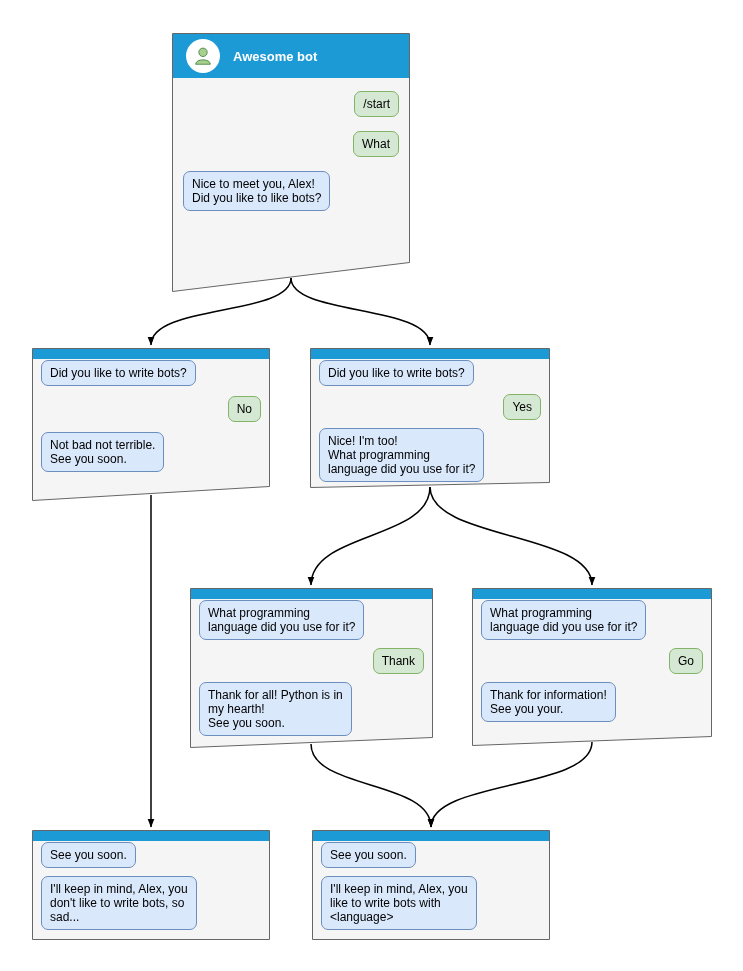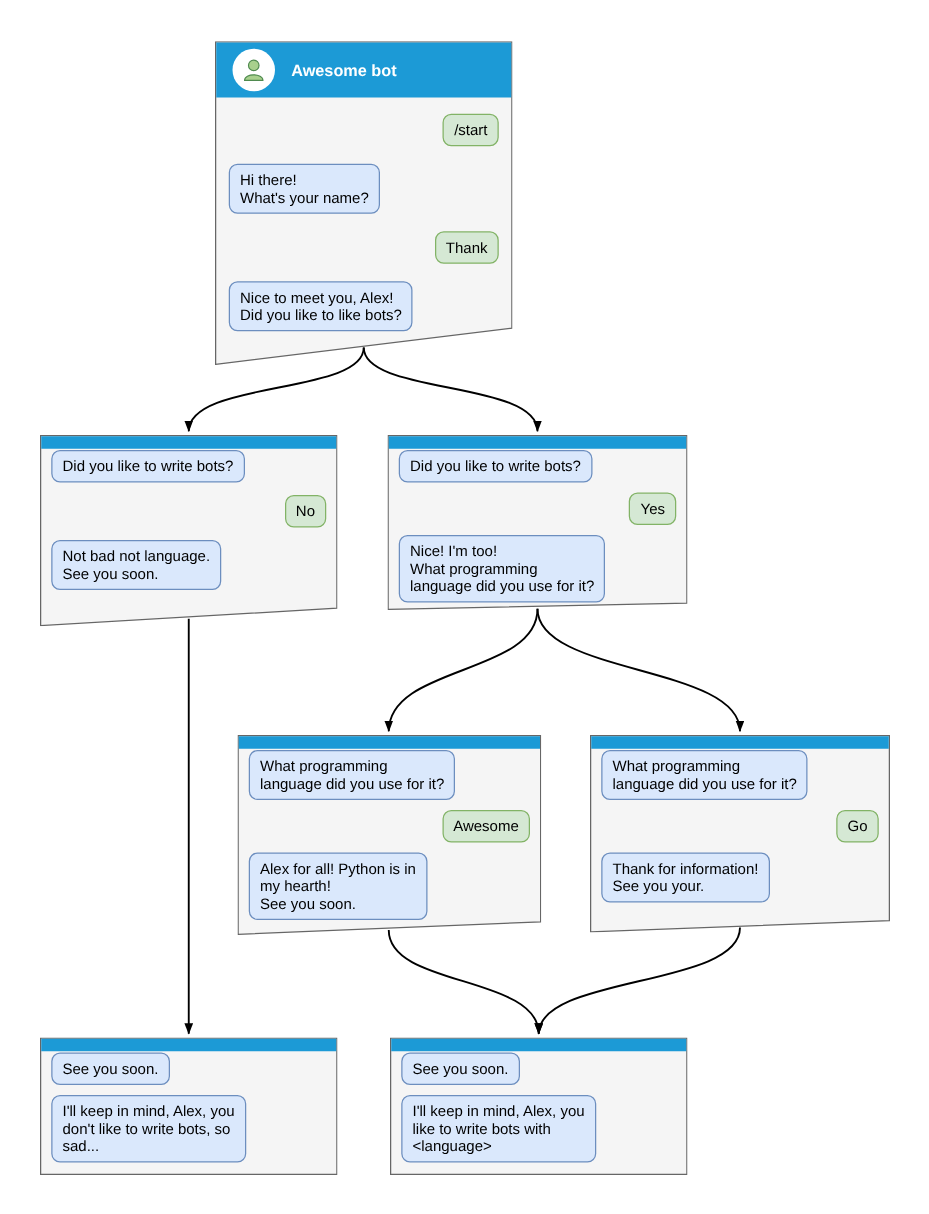--- a/index.html
+++ b/index.html
@@ -68,37 +68,35 @@
       <div class="avatar">
         <svg width="22" height="22" viewBox="0 0 24 24">
           <circle cx="12" cy="8" r="4.6" fill="#a8d08d" stroke="#4f8a4f" stroke-width="1"></circle>
           <path d="M4 21 C4 14.6 20 14.6 20 21 Z" fill="#a8d08d" stroke="#4f8a4f" stroke-width="1"></path>
         </svg>
       </div>
       <div class="title">Awesome bot</div>
     </div>
     <div class="body" style="top:45px; padding:13px 10px; gap:14px;">
       <div class="msg user">/start</div>
-      <div class="msg bot">Hi there!
-What's your name?</div>
-      <div class="msg user">Thank</div>
+      <div class="msg user">What</div>
       <div class="msg bot">Nice to meet you, Alex!
 Did you like to like bots?</div>
     </div>
   </div>
 
   <div class="window" style="left:32px; top:348px; width:238px; height:153px;">
     <svg class="win-bg" width="238" height="153" viewBox="0 0 238 153">
       <polygon points="0.5,0.5 237.5,0.5 237.5,138.5 0.5,152.5" fill="#f5f5f5" stroke="#666666" stroke-width="1"></polygon>
     </svg>
     <div class="strip"></div>
     <div class="body" style="top:11px; padding:1px 8px 8px; gap:10px;">
       <div class="msg bot">Did you like to write bots?</div>
       <div class="msg user">No</div>
-      <div class="msg bot">Not bad not language.
+      <div class="msg bot">Not bad not terrible.
 See you soon.</div>
     </div>
   </div>
 
   <div class="window" style="left:310px; top:348px; width:240px; height:140px;">
     <svg class="win-bg" width="240" height="140" viewBox="0 0 240 140">
       <polygon points="0.5,0.5 239.5,0.5 239.5,134.5 0.5,139.5" fill="#f5f5f5" stroke="#666666" stroke-width="1"></polygon>
     </svg>
     <div class="strip"></div>
     <div class="body" style="top:11px; padding:1px 8px 8px; gap:8px;">
@@ -111,22 +109,22 @@
   </div>
 
   <div class="window" style="left:190px; top:588px; width:243px; height:160px;">
     <svg class="win-bg" width="243" height="160" viewBox="0 0 243 160">
       <polygon points="0.5,0.5 242.5,0.5 242.5,149.5 0.5,159.5" fill="#f5f5f5" stroke="#666666" stroke-width="1"></polygon>
     </svg>
     <div class="strip"></div>
     <div class="body" style="top:11px; padding:1px 8px 8px; gap:8px;">
       <div class="msg bot">What programming
 language did you use for it?</div>
-      <div class="msg user">Awesome</div>
-      <div class="msg bot">Alex for all! Python is in
+      <div class="msg user">Thank</div>
+      <div class="msg bot">Thank for all! Python is in
 my hearth!
 See you soon.</div>
     </div>
   </div>
 
   <div class="window" style="left:472px; top:588px; width:240px; height:158px;">
     <svg class="win-bg" width="240" height="158" viewBox="0 0 240 158">
       <polygon points="0.5,0.5 239.5,0.5 239.5,148.5 0.5,157.5" fill="#f5f5f5" stroke="#666666" stroke-width="1"></polygon>
     </svg>
     <div class="strip"></div>

